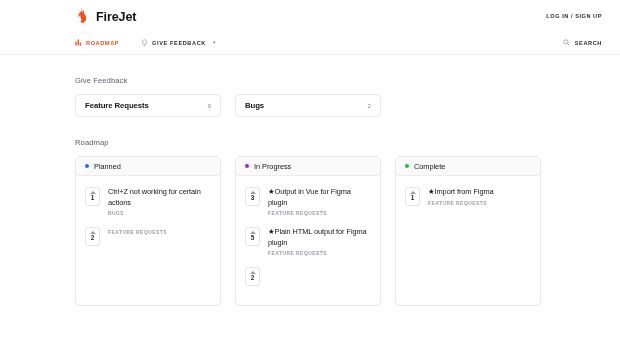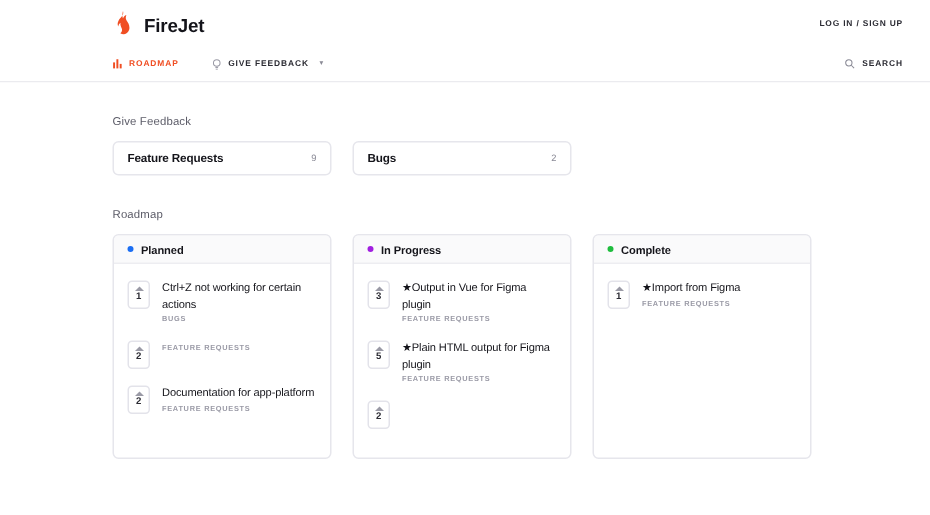--- a/index.html
+++ b/index.html
@@ -165,21 +165,21 @@
     padding: 0 9px;
   }
   .status-dot {
     width: 4px;
     height: 4px;
     border-radius: 50%;
     flex-shrink: 0;
   }
   .column-title {
     font-size: 7.4px;
-    font-weight: bold;
+    font-weight: normal;
     color: #14141a;
     letter-spacing: -0.05px;
   }
   .column-body { padding: 6px 0 2px 0; }
 
   .post {
     display: flex;
     gap: 8px;
     padding: 5px 9px 6px 9px;
     cursor: pointer;
@@ -323,30 +323,20 @@
           <div class="post">
             <div class="vote-box">
               <span class="vote-arrow"></span>
               <span class="vote-count">2</span>
             </div>
             <div class="post-main">
               <div class="post-board">FEATURE REQUESTS</div>
             </div>
           </div>
 
-          <div class="post">
-            <div class="vote-box">
-              <span class="vote-arrow"></span>
-              <span class="vote-count">2</span>
-            </div>
-            <div class="post-main">
-              <div class="post-title">Documentation for app-platform</div>
-              <div class="post-board">FEATURE REQUESTS</div>
-            </div>
-          </div>
 
         </div>
       </div>
 
       <div class="column">
         <div class="column-header">
           <span class="status-dot" style="background:#a11fe0"></span>
           <span class="column-title">In Progress</span>
         </div>
         <div class="column-body">

